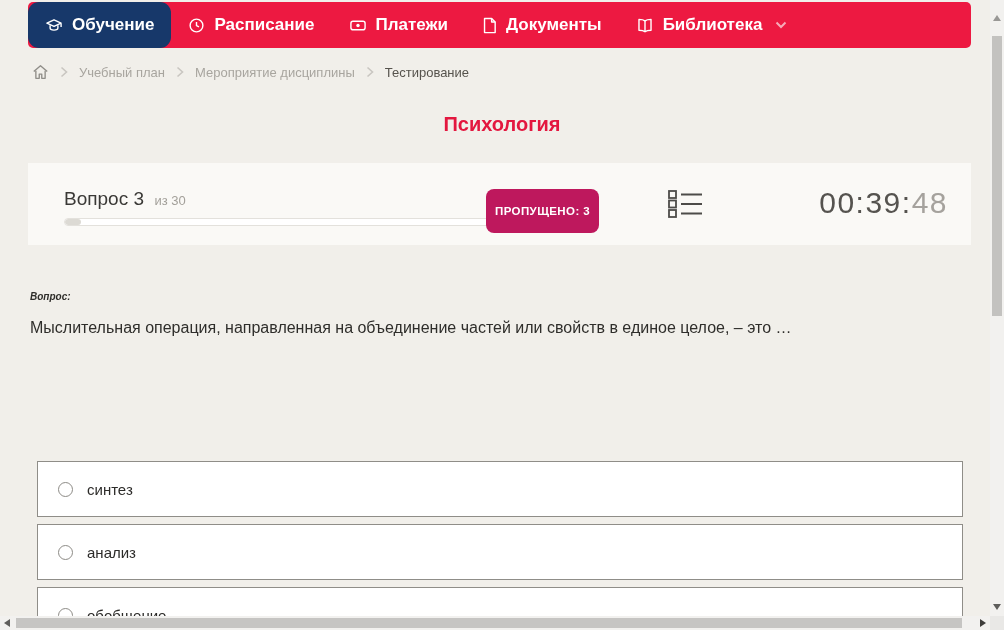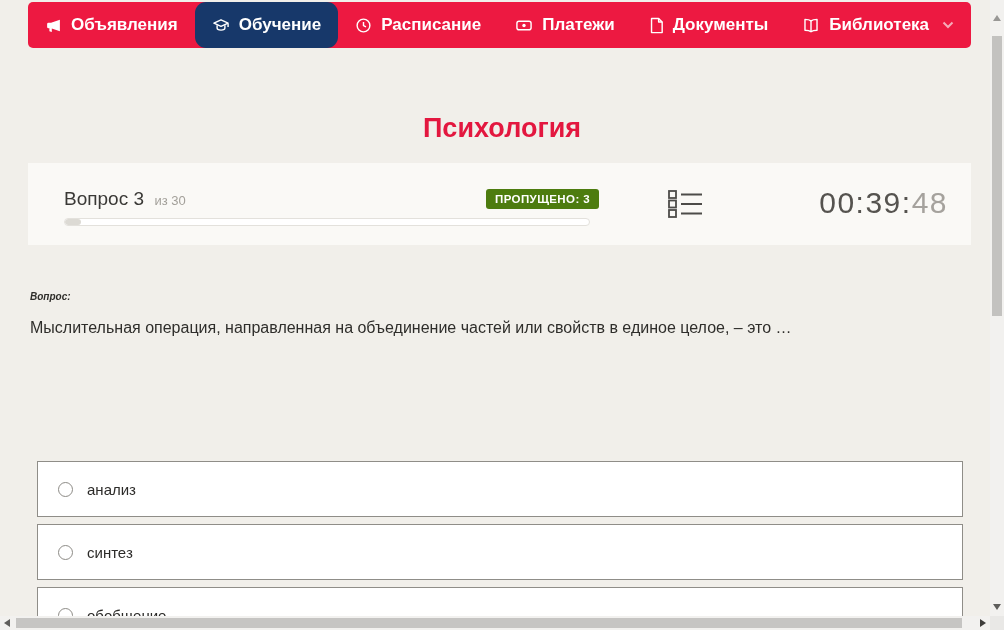--- a/index.html
+++ b/index.html
@@ -17,32 +17,32 @@
 
   
   .breadcrumb { position:absolute; left:32px; top:61px; height:22px; display:flex;
                 align-items:center; gap:11px; font-size:13px; color:#a8a59f; }
   .breadcrumb a { color:#a8a59f; text-decoration:none; cursor:pointer; }
   .breadcrumb .current { color:#56534d; }
   .crumb-home { display:flex; align-items:center; cursor:pointer; }
 
   
   .page-title { position:absolute; left:0; top:113px; width:1004px; text-align:center;
-                font-size:27px; font-weight:700; color:#E3173F; }
+                font-size:20px; font-weight:700; color:#E3173F; }
 
   
   .quiz-panel { position:absolute; left:28px; top:163px; width:943px; height:82px; background:#faf9f6; }
   .q-num-row { position:absolute; left:36px; top:25px; white-space:nowrap; }
   .q-num { font-size:19px; color:#3a3936; }
   .q-total { font-size:13px; color:#a3a09a; margin-left:6px; }
   .progress { position:absolute; left:36px; top:55px; width:526px; height:8px;
               background:#ffffff; border:1px solid #e3e1dc; border-radius:5px; overflow:hidden; }
   .progress-fill { height:100%; background:#dcdad4; border-radius:5px; }
-  .badge { position:absolute; left:458px; top:26px; background:#4d7c0f; color:#fff;
-           font-size:11.5px; font-weight:700; letter-spacing:.4px; padding:4px 9px; border-radius:3px; }
+  .badge { position:absolute; left:458px; top:26px; background:#be185d; color:#fff;
+           font-size:11.5px; font-weight:700; letter-spacing:.4px; padding:16px 9px; border-radius:8px; }
   .qlist-btn { position:absolute; left:640px; top:27px; background:none; border:none; cursor:pointer; padding:0; }
   .timer { position:absolute; right:23px; top:23px; font-size:30px; font-weight:300;
            color:#55534F; letter-spacing:1.5px; }
   .timer .sec { color:#A5A29D; }
 
   
   .q-heading { position:absolute; left:30px; top:291px; font-size:10px; font-weight:700;
                font-style:italic; color:#2f2e2b; }
   .q-text { position:absolute; left:30px; top:317px; width:910px; font-size:16px;
             color:#2f2e2b; line-height:21px; }
@@ -72,26 +72,20 @@
   .arr-right { top:3px; left:980px; border-top:4px solid transparent; border-bottom:4px solid transparent;
                border-left:6px solid #3e3d3b; }
   .scroll-corner { position:absolute; right:0; bottom:0; width:14px; height:14px; background:#e9e8e6; }
 </style>
 </head>
 <body>
 
 <div class="page">
 
   <nav class="navbar">
-    <a class="nav-item">
-      <svg width="17" height="17" viewBox="0 0 24 24" fill="#fff">
-          <path d="M21 4 8.5 8H5a2 2 0 0 0-2 2v4a2 2 0 0 0 2 2h1.2v4.2l3.4.8v-4.6L21 20V4z"></path>
-        </svg>
-      <span>Объявления</span>
-    </a>
     <a class="nav-item active">
       <svg width="18" height="17" viewBox="0 0 24 24" fill="none" stroke="#fff" stroke-width="2" stroke-linejoin="round">
           <path d="M12 4 2 8.6l10 4.6 10-4.6L12 4z"></path>
           <path d="M6.5 11.5v4.2c0 1.5 2.5 2.8 5.5 2.8s5.5-1.3 5.5-2.8v-4.2"></path>
           <path d="M22 9v5"></path>
         </svg>
       <span>Обучение</span>
     </a>
     <a class="nav-item">
       <svg width="17" height="17" viewBox="0 0 24 24" fill="none" stroke="#fff" stroke-width="2">
@@ -119,20 +113,40 @@
           <path d="M12 5.5C10 4 7.2 3.4 3.5 3.4v15.2c3.7 0 6.5.6 8.5 2.1 2-1.5 4.8-2.1 8.5-2.1V3.4c-3.7 0-6.5.6-8.5 2.1z"></path>
           <path d="M12 5.5v15.2"></path>
         </svg>
       <span>Библиотека</span>
       <svg width="12" height="8" viewBox="0 0 12 8" fill="none" stroke="#f6aab8" stroke-width="2" style="margin-left:4px;">
           <path d="M1.5 1.5 6 6l4.5-4.5"></path>
         </svg>
     </a>
   </nav>
 
+  <div class="breadcrumb">
+    <span class="crumb-home">
+      <svg width="17" height="16" viewBox="0 0 20 19" fill="none" stroke="#8f8d88" stroke-width="1.6" stroke-linejoin="round">
+          <path d="M2 9 10 2l8 7"></path>
+          <path d="M4.5 8v9h4v-5h3v5h4V8"></path>
+        </svg>
+    </span>
+    <svg width="8" height="12" viewBox="0 0 8 12" fill="none" stroke="#c9c6c1" stroke-width="1.6">
+        <path d="M1.5 1.5 6.5 6l-5 4.5"></path>
+      </svg>
+    <a>Учебный план</a>
+    <svg width="8" height="12" viewBox="0 0 8 12" fill="none" stroke="#c9c6c1" stroke-width="1.6">
+        <path d="M1.5 1.5 6.5 6l-5 4.5"></path>
+      </svg>
+    <a>Мероприятие дисциплины</a>
+    <svg width="8" height="12" viewBox="0 0 8 12" fill="none" stroke="#c9c6c1" stroke-width="1.6">
+        <path d="M1.5 1.5 6.5 6l-5 4.5"></path>
+      </svg>
+    <span class="current">Тестирование</span>
+  </div>
 
   <h1 class="page-title">Психология</h1>
 
   <section class="quiz-panel">
     <div class="q-num-row">
       <span class="q-num">Вопрос 3</span>
       <span class="q-total">из 30</span>
     </div>
     <div class="progress">
       <div class="progress-fill" style="width: 3%;"></div>
@@ -150,25 +164,25 @@
       <span>00:39:</span><span class="sec">48</span>
     </div>
   </section>
 
   <p class="q-heading">Вопрос:</p>
   <p class="q-text">Мыслительная операция, направленная на объединение частей или свойств в единое целое, – это …</p>
 
   <div class="options">
     <label class="option">
       <span class="radio"></span>
-      <span>анализ</span>
+      <span>синтез</span>
     </label>
     <label class="option">
       <span class="radio"></span>
-      <span>синтез</span>
+      <span>анализ</span>
     </label>
     <label class="option">
       <span class="radio"></span>
       <span>обобщение</span>
     </label>
   </div>
 
   <div class="vscroll">
     <div class="arr arr-up"></div>
     <div class="vthumb"></div>

